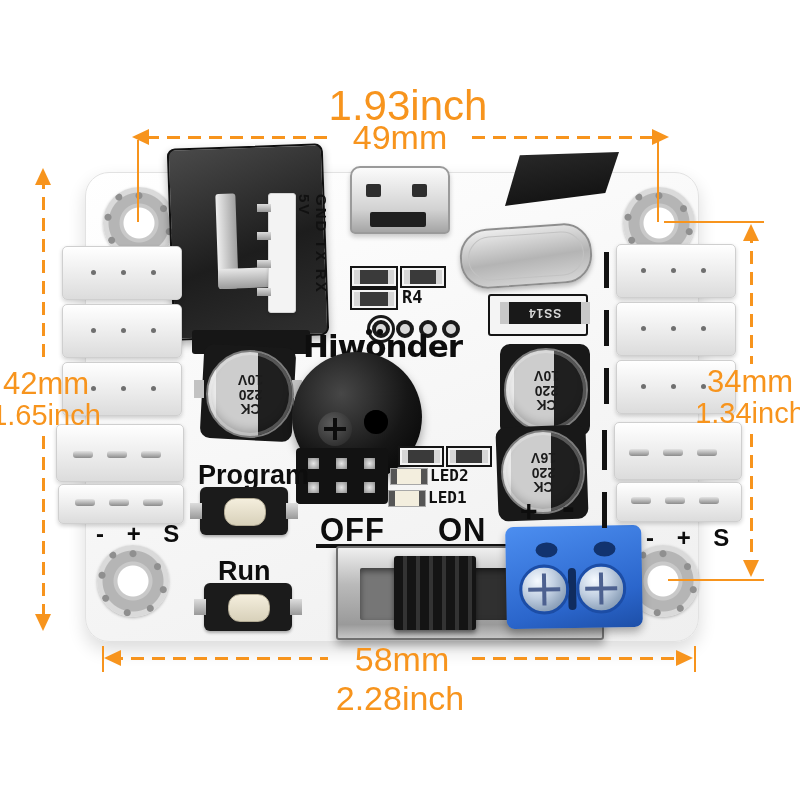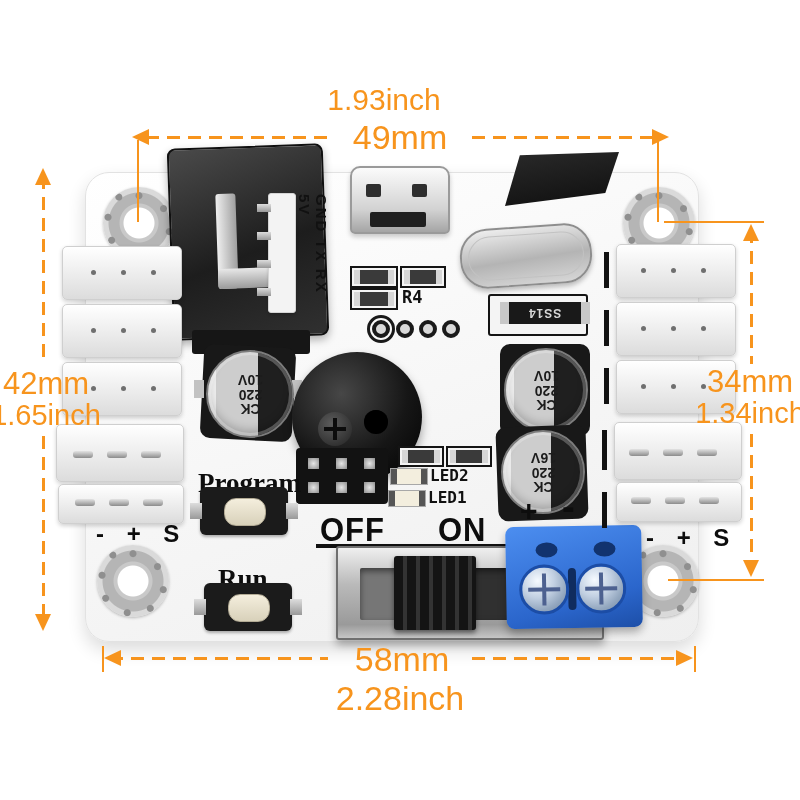--- a/index.html
+++ b/index.html
@@ -33,21 +33,21 @@
         radial-gradient(circle at 42% 94%, #8f8f8f 0 3px, transparent 4px),
         radial-gradient(circle at 12% 74%, #8f8f8f 0 3px, transparent 4px),
         radial-gradient(circle at 7% 42%, #8f8f8f 0 3px, transparent 4px),
         radial-gradient(circle at 22% 14%, #8f8f8f 0 3px, transparent 4px),
         radial-gradient(circle,#ffffff 0 15px,#c9c9c9 16px 19px,#b5b5b5 20px 30px,#dadada 31px 36px);
        box-shadow:0 1px 3px rgba(0,0,0,.25);}
   .silk{position:absolute;border:2px solid #141414;background:#f4f4f4;}
   .smd{position:absolute;inset:2px;background:linear-gradient(90deg,#d6d6d6 0 16%,#3a3a3a 16% 84%,#d6d6d6 84%);}
   .ledc{position:absolute;background:linear-gradient(90deg,#555 0 18%,#f3eede 18% 82%,#555 82%);border:1px solid #a8a8a8;}
   .mono{font-family:"DejaVu Sans Mono",monospace;font-weight:700;color:#111;}
-  .serif{font-family:Liberation Serif, serif;font-weight:700;color:#0d0d0d;margin-top:8px;}
+  .serif{font-family:Liberation Sans, sans-serif;font-weight:700;color:#0d0d0d;}
   .swlbl{position:absolute;font-weight:800;font-size:31px;letter-spacing:1px;color:#0d0d0d;transform:scaleY(1.05);}
   
   .capbase{position:absolute;background:#181818;border-radius:10px;}
   .cap{position:absolute;border-radius:50%;border:2px solid #7c7c7c;
        background:linear-gradient(90deg,#ececec 0 10%,#cdcdcd 10% 60%,#1f1f1f 60%);
        box-shadow:inset 0 0 0 3px rgba(255,255,255,.25), inset 0 -6px 8px rgba(0,0,0,.2);
        display:flex;align-items:center;justify-content:center;}
   .captxt{transform:rotate(180deg);text-align:center;font-weight:700;font-size:14px;line-height:1.02;color:#1c1c1c;}
   .captxt span{display:block;}
   
@@ -128,20 +128,25 @@
   <div class="silk" style="left:350px;top:288px;width:44px;height:18px;">
       <div class="smd"></div>
     </div>
   <div class="abs mono" style="left:402px;top:287px;font-size:17px;">R4</div>
 
   <div class="pad" style="left:372px;outline:3px solid #1a1a1a;outline-offset:2px;"></div>
   <div class="pad" style="left:396px;"></div>
   <div class="pad" style="left:419px;"></div>
   <div class="pad" style="left:442px;"></div>
 
+  <div class="logo">
+    <b>Hiwonder</b>
+    <i style="left:63px;"></i>
+    <i style="left:74px;"></i>
+  </div>
 
   <div class="capbase" style="left:202px;top:346px;width:92px;height:94px;transform:rotate(3deg);"></div>
   <div class="abs" style="left:194px;top:380px;width:10px;height:18px;background:#c2c2c2;"></div>
   <div class="abs" style="left:292px;top:380px;width:10px;height:18px;background:#c2c2c2;"></div>
   <div class="cap" style="left:206px;top:350px;width:84px;height:84px;">
     <div class="captxt">
       <span>CK</span>
       <span>220</span>
       <span>10V</span>
     </div>
@@ -287,21 +292,21 @@
       <i class="pinbar" style="left:82px;"></i>
     </div>
   <div class="sconn" style="left:616px;top:482px;width:124px;height:38px;">
     <i class="pinbar" style="left:14px;top:14px;"></i>
       <i class="pinbar" style="left:48px;top:14px;"></i>
       <i class="pinbar" style="left:82px;top:14px;"></i>
     </div>
   <div class="abs" style="left:646px;top:524px;width:92px;font-size:24px;font-weight:800;letter-spacing:8px;color:#0d0d0d;z-index:0;">- + S</div>
 
   <div>
-    <div class="otext" style="left:234px;top:84px;width:300px;font-size:30px;">1.93inch</div>
+    <div class="otext" style="left:258px;top:84px;width:300px;font-size:42px;">1.93inch</div>
     <div class="otext" style="left:250px;top:120px;width:300px;font-size:34px;">49mm</div>
     <div class="dashx" style="left:146px;top:136px;width:184px;"></div>
     <div class="dashx" style="left:472px;top:136px;width:182px;"></div>
     <div class="arr arr-l" style="left:132px;top:129px;"></div>
     <div class="arr arr-r" style="left:652px;top:129px;"></div>
     <div class="exty" style="left:137px;top:140px;height:82px;"></div>
     <div class="exty" style="left:657px;top:140px;height:82px;"></div>
   </div>
 
   <div>

